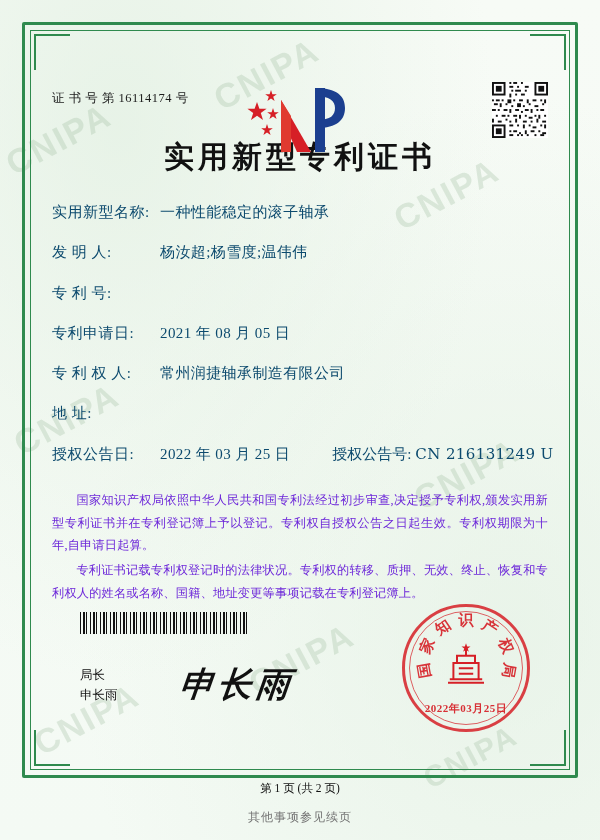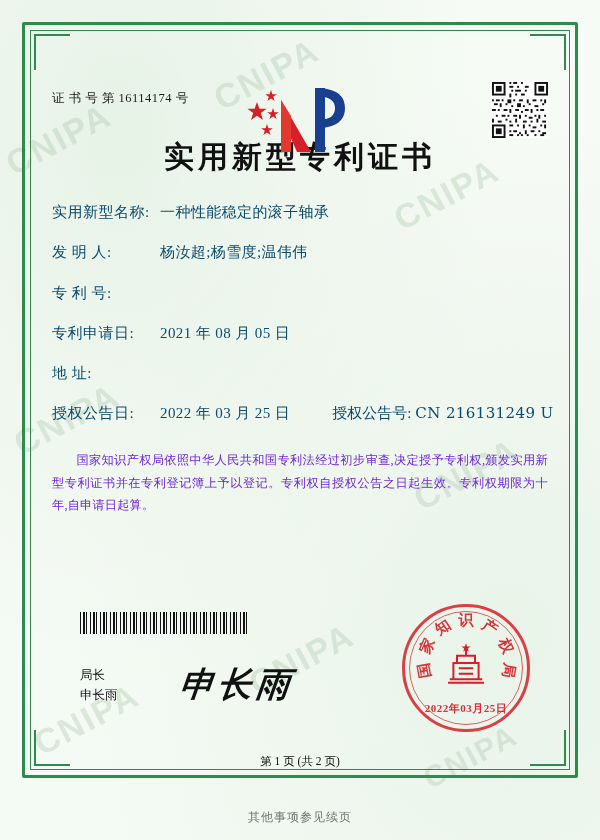--- a/index.html
+++ b/index.html
@@ -251,21 +251,21 @@
     font-size: 11px;
     font-weight: bold;
     white-space: nowrap;
     letter-spacing: 0.5px;
     opacity: 0.92;
   }
 
   .page-number {
     position: absolute;
     left: 0; right: 0;
-    bottom: 71px;
+    bottom: 44px;
     text-align: center;
     font-size: 11.5px;
     color: #111;
   }
 
   .footer-note {
     position: absolute;
     left: 0; right: 0;
     bottom: 14px;
     text-align: center;
@@ -420,32 +420,37 @@
         <div class="field-value">杨汝超;杨雪度;温伟伟</div>
       </div>
       <div class="field-row">
         <div class="field-label">专 利 号:</div>
       </div>
       <div class="field-row">
         <div class="field-label">专利申请日:</div>
         <div class="field-value">2021 年 08 月 05 日</div>
       </div>
       <div class="field-row">
+        <div class="field-label">专 利 权 人:</div>
+        <div class="field-value">常州润捷轴承制造有限公司</div>
+      </div>
+      <div class="field-row">
         <div class="field-label">地 址:</div>
       </div>
       <div class="field-row two">
         <div class="field-label">授权公告日:</div>
         <div class="field-value">2022 年 03 月 25 日</div>
         <div class="inline-label">授权公告号:</div>
         <div class="field-value mono">CN 216131249 U</div>
       </div>
     </div>
 
     <div class="paragraphs">
       <p>国家知识产权局依照中华人民共和国专利法经过初步审查,决定授予专利权,颁发实用新型专利证书并在专利登记簿上予以登记。专利权自授权公告之日起生效。专利权期限为十年,自申请日起算。</p>
+      <p>专利证书记载专利权登记时的法律状况。专利权的转移、质押、无效、终止、恢复和专利权人的姓名或名称、国籍、地址变更等事项记载在专利登记簿上。</p>
     </div>
 
     <div class="barcode"></div>
 
     <div class="sign-block">
       <div>局长</div>
       <div>申长雨</div>
     </div>
     <div class="signature">申长雨</div>
 

